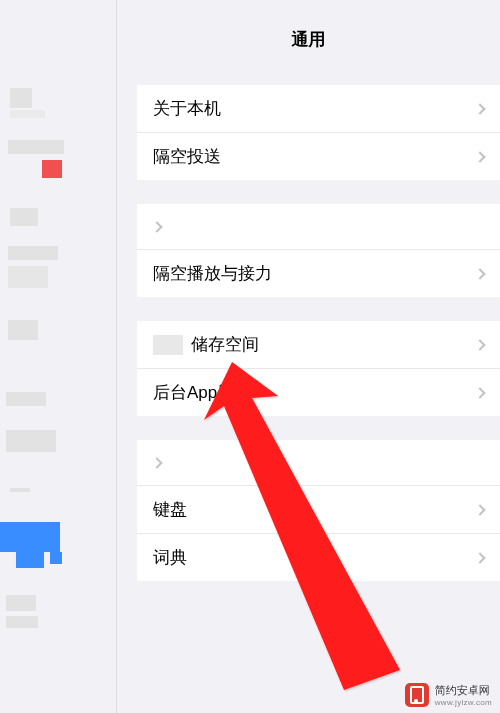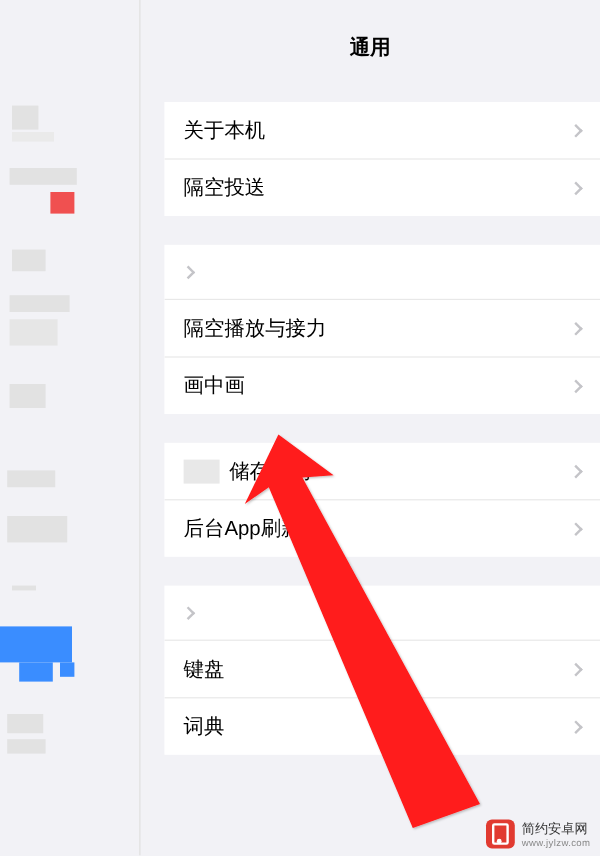--- a/index.html
+++ b/index.html
@@ -171,24 +171,20 @@
       </div>
 
       <div class="group">
         <div class="row">
           <span class="chevron"></span>
         </div>
         <div class="row">
           <span class="row-label">隔空播放与接力</span>
           <span class="chevron"></span>
         </div>
-        <div class="row">
-          <span class="row-label">画中画</span>
-          <span class="chevron"></span>
-        </div>
       </div>
 
       <div class="group">
         <div class="row">
           <span class="storage-blur"></span>
           <span class="row-label">储存空间</span>
           <span class="chevron"></span>
         </div>
         <div class="row">
           <span class="row-label">后台App刷新</span>

